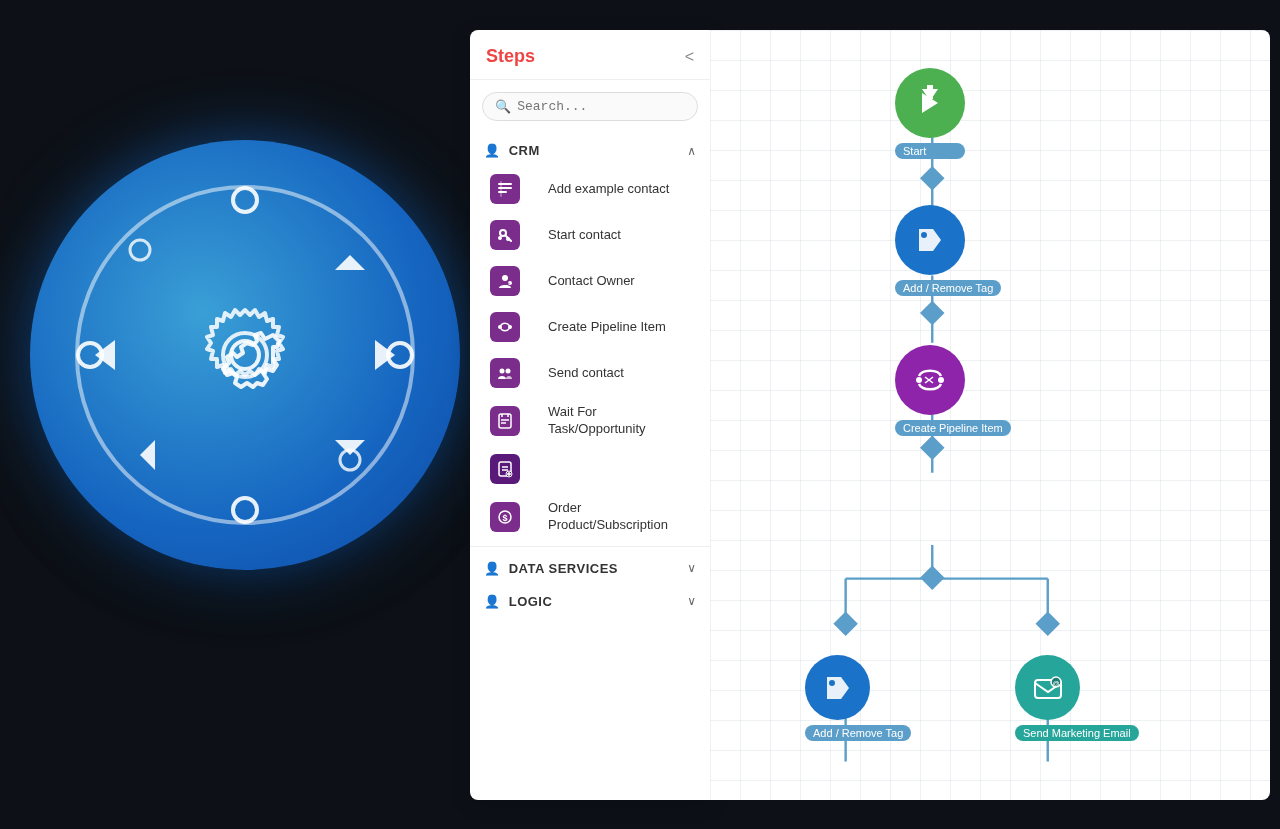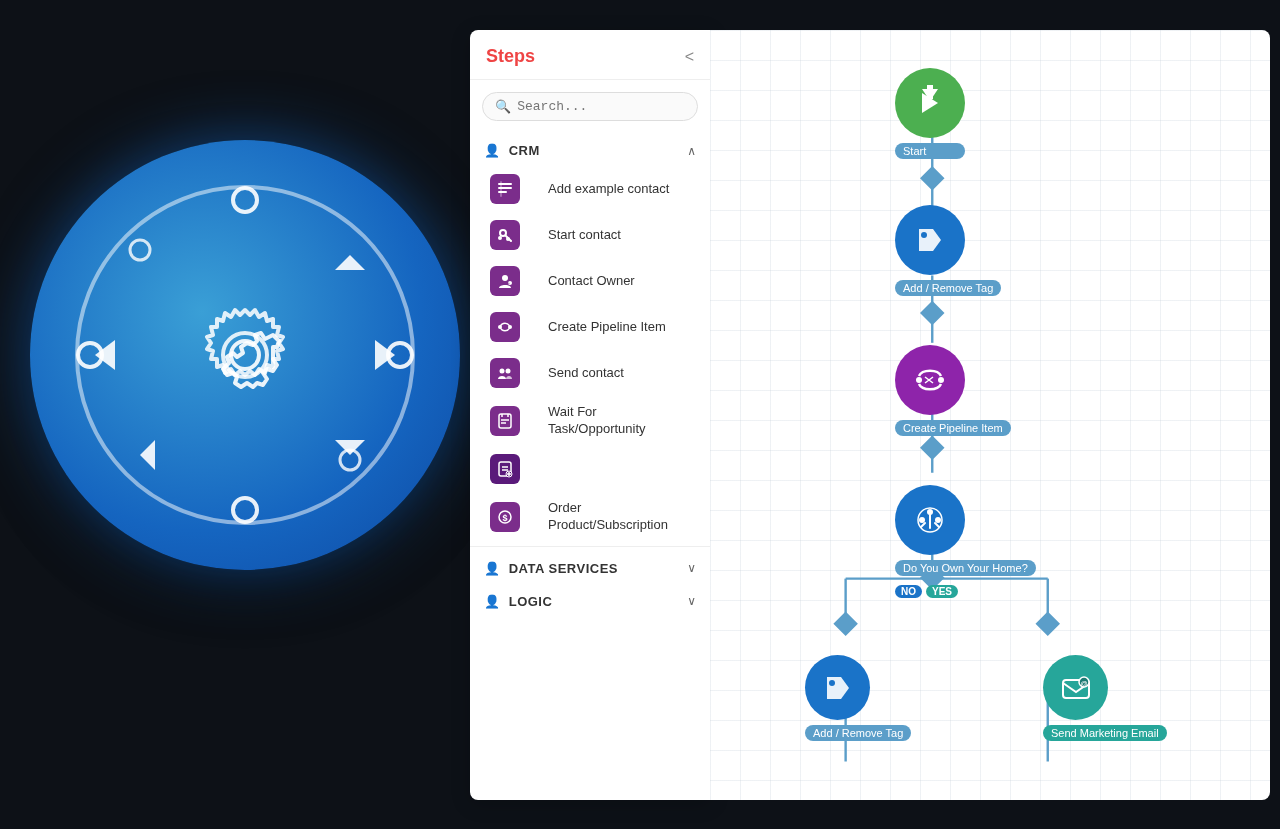--- a/index.html
+++ b/index.html
@@ -540,51 +540,32 @@
         <path d="M8,15 C11,8 27,8 30,15" fill="none" stroke="white" stroke-width="2.5"></path>
         <path d="M8,23 C11,30 27,30 30,23" fill="none" stroke="white" stroke-width="2.5"></path>
         <circle cx="8" cy="19" r="3" fill="white"></circle>
         <circle cx="30" cy="19" r="3" fill="white"></circle>
         <path d="M14,22 L22,16 M22,22 L14,16" stroke="white" stroke-width="1.5"></path>
       </svg>
     </div>
     <div class="node-label">Create Pipeline Item</div>
   </div>
 
-  <div class="flow-node" style="left: 185px; top: 455px;">
-    <div class="node-circle node-condition">
-      <svg width="38" height="38" viewBox="0 0 38 38" fill="white">
-        <circle cx="19" cy="19" r="12" fill="none" stroke="white" stroke-width="1.5"></circle>
-        <circle cx="11" cy="19" r="3" fill="white"></circle>
-        <circle cx="27" cy="19" r="3" fill="white"></circle>
-        <circle cx="19" cy="11" r="3" fill="white"></circle>
-        <line x1="14" y1="22" x2="10" y2="26" stroke="white" stroke-width="2" stroke-linecap="round"></line>
-        <line x1="24" y1="22" x2="28" y2="26" stroke="white" stroke-width="2" stroke-linecap="round"></line>
-        <line x1="19" y1="14" x2="19" y2="27" stroke="white" stroke-width="2" stroke-linecap="round"></line>
-      </svg>
-    </div>
-    <div class="node-label">Do You Own Your Home?</div>
-
-    <div style="display:flex; gap:4px; margin-top:4px;">
-      <span class="branch-label no-label">NO</span>
-      <span class="branch-label yes-label">YES</span>
-    </div>
-  </div>
 
   <div class="flow-node" style="left: 95px; top: 625px;">
     <div class="node-circle node-tag2">
       <svg width="36" height="36" viewBox="0 0 36 36" fill="white">
         <path d="M7,7 L21,7 L29,18 L21,29 L7,29 Z" fill="white" opacity="0.9"></path>
         <circle cx="12" cy="13" r="3" fill="#1a73c8"></circle>
       </svg>
     </div>
     <div class="node-label">Add / Remove Tag</div>
   </div>
 
-  <div class="flow-node" style="left: 305px; top: 625px; margin-left: 28px;">
+  <div class="flow-node" style="left: 305px; top: 625px;">
     <div class="node-circle node-email">
       <svg width="36" height="36" viewBox="0 0 36 36" fill="white">
         <rect x="5" y="10" width="26" height="18" rx="3" fill="none" stroke="white" stroke-width="2"></rect>
         <path d="M5,13 L18,22 L31,13" fill="none" stroke="white" stroke-width="2"></path>
         <circle cx="26" cy="12" r="5" fill="#1b7a72" stroke="white" stroke-width="1.5"></circle>
         <text x="26" y="16" font-size="7" fill="white" text-anchor="middle">@</text>
       </svg>
     </div>
     <div class="node-label node-label-teal">Send Marketing Email</div>
   </div>

